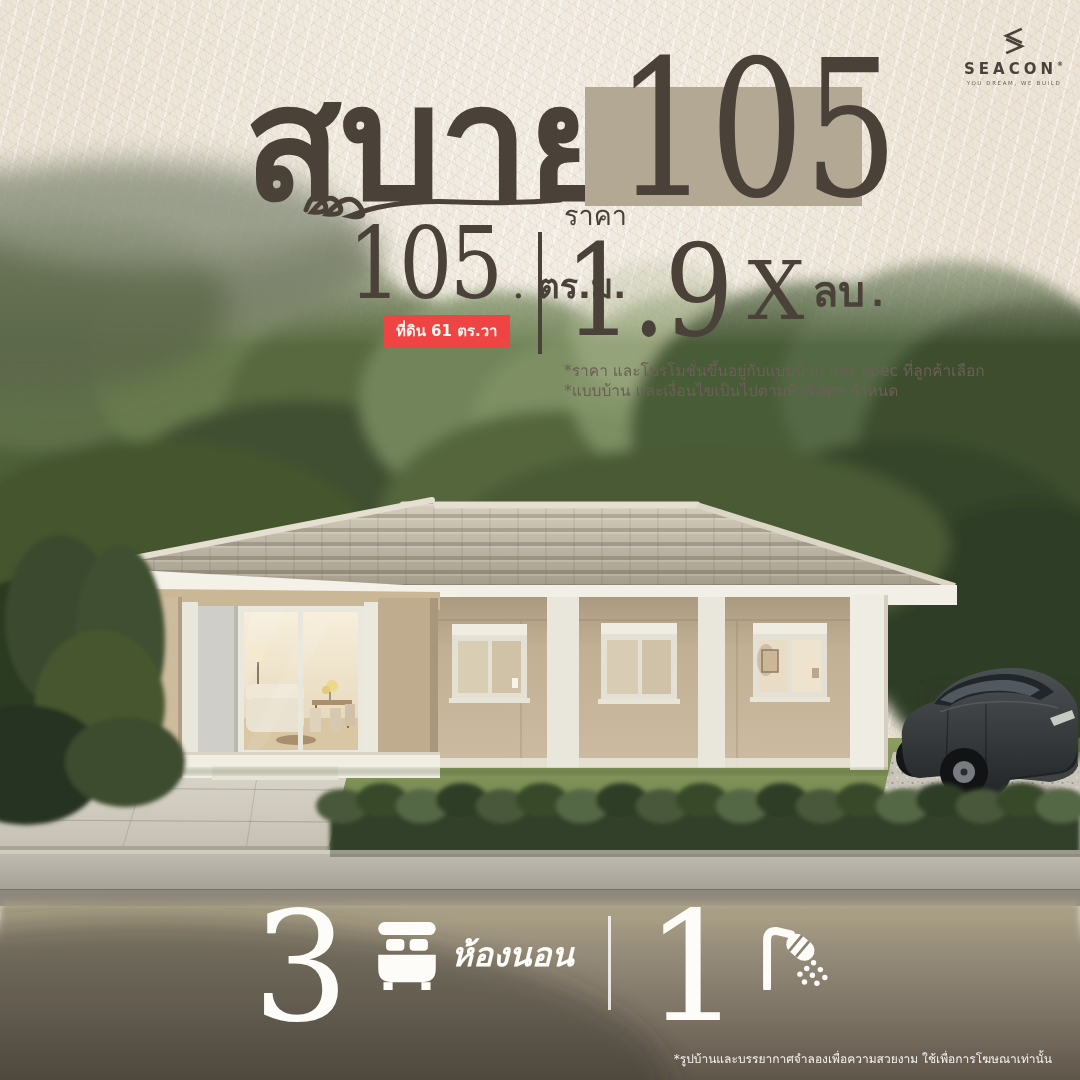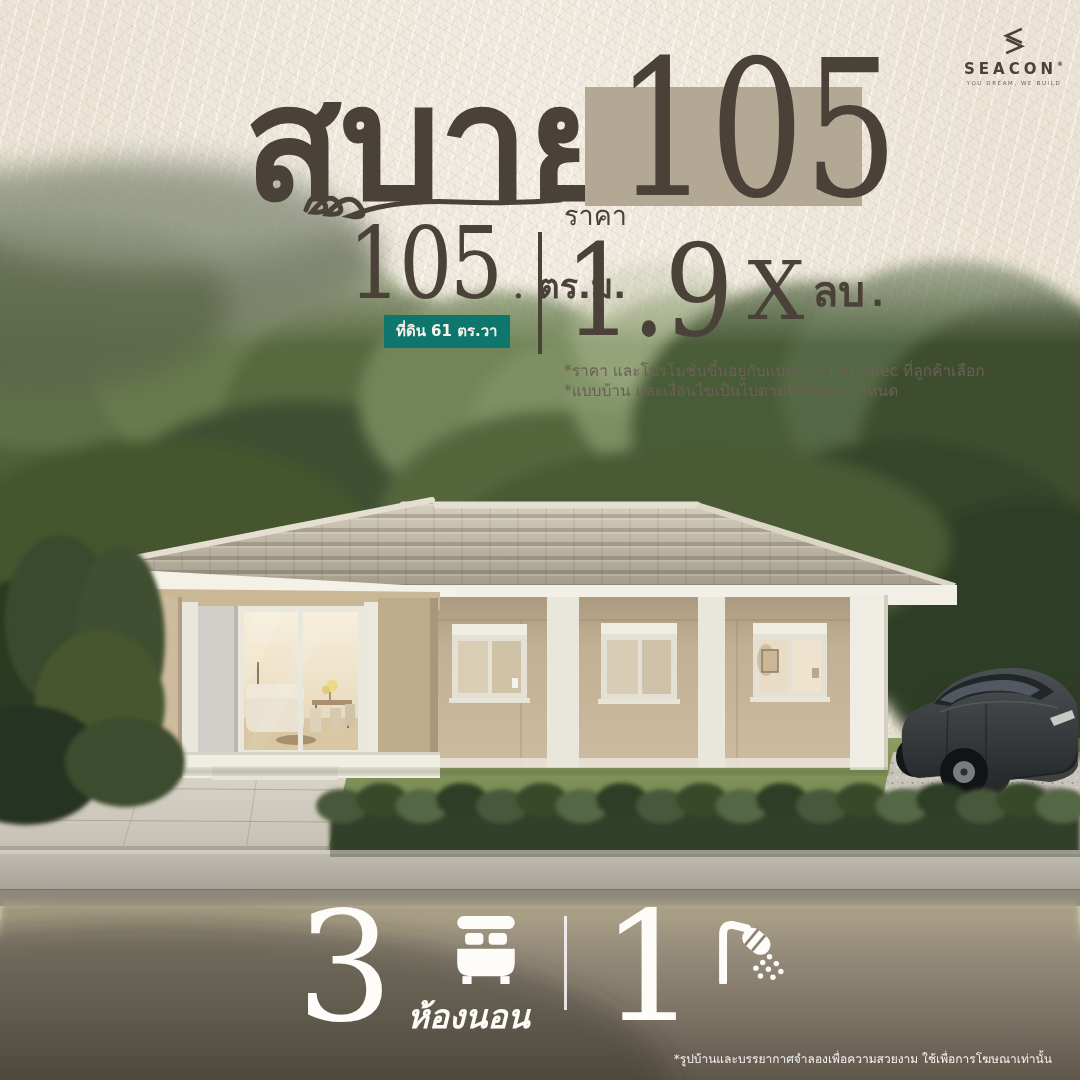--- a/index.html
+++ b/index.html
@@ -30,38 +30,38 @@
   #logo .reg{font-size:6px;vertical-align:top;}
   #logo .tag{font-size:5.5px;letter-spacing:1.6px;color:#6b6157;margin-top:2px;white-space:nowrap;}
   
   #area-block{left:348px;top:222px;width:180px;color:#4a4139;}
   #area-label{font-size:24px;margin-left:28px;}
   #area-main{display:flex;align-items:baseline;margin-top:-6px;}
   #area-value{font-family:"DejaVu Serif","Liberation Serif",serif;font-size:100px;line-height:.95;
     transform:scaleX(.84);transform-origin:0 100%;letter-spacing:-3px;}
   #area-sep{font-family:"DejaVu Serif","Liberation Serif",serif;font-size:40px;margin-left:-18px;}
   #area-unit{font-size:34px;font-weight:600;margin-left:13px;}
-  #land-badge{display:inline-block;margin:2px 0 0 36px;background:#0f766e;color:#f7f4ec;
+  #land-badge{display:inline-block;margin:2px 0 0 36px;background:#ef4444;color:#f7f4ec;
     font-size:15px;font-weight:600;padding:4px 12px 5px;}
   #spec-divider{left:538px;top:232px;width:4px;height:122px;background:#4a4139;}
   #price-block{left:564px;top:194px;color:#4a4139;}
   #price-labels{display:flex;align-items:baseline;gap:12px;}
   #price-label-thai{font-size:27px;}
   #price-label-en{font-family:"DejaVu Serif","Liberation Serif",serif;font-size:44px;}
   #price-main{display:flex;align-items:center;margin-top:-10px;}
   #price-value{font-family:"DejaVu Serif","Liberation Serif",serif;font-size:128px;line-height:1;
     transform:scaleX(.85);transform-origin:0 100%;letter-spacing:-2px;}
   #price-x{font-family:"DejaVu Serif","Liberation Serif",serif;font-size:80px;margin-left:-14px;}
   #price-unit{font-size:42px;font-weight:600;margin-left:8px;font-family:Liberation Mono, monospace;}
   #price-notes{margin-top:6px;font-size:15.5px;line-height:1.3;color:#6b6055;}
   
   #features{left:0;right:0;top:906px;display:flex;justify-content:center;align-items:flex-start;gap:34px;color:#fdfcf8;}
   .feat{display:flex;align-items:flex-start;gap:14px;}
   .feat-count{font-family:"DejaVu Serif","Liberation Serif",serif;font-size:152px;line-height:.82;}
-  .feat-col{display:flex;flex-direction:column;align-items:flex-end;margin-top:10px;}
+  .feat-col{display:flex;flex-direction:row;align-items:flex-start;margin-top:16px;}
   .feat-label{font-size:33px;font-weight:700;font-style:italic;margin-top:6px;white-space:nowrap;}
   #feat-divider{width:3px;height:94px;background:rgba(255,255,255,.82);margin-top:10px;}
   
   #footer-note{right:28px;bottom:12px;font-size:12px;color:rgba(255,255,255,.93);margin-left:19px;}
 </style>
 </head>
 <body>
 
 <div id="poster">
   <div id="paper"></div>

